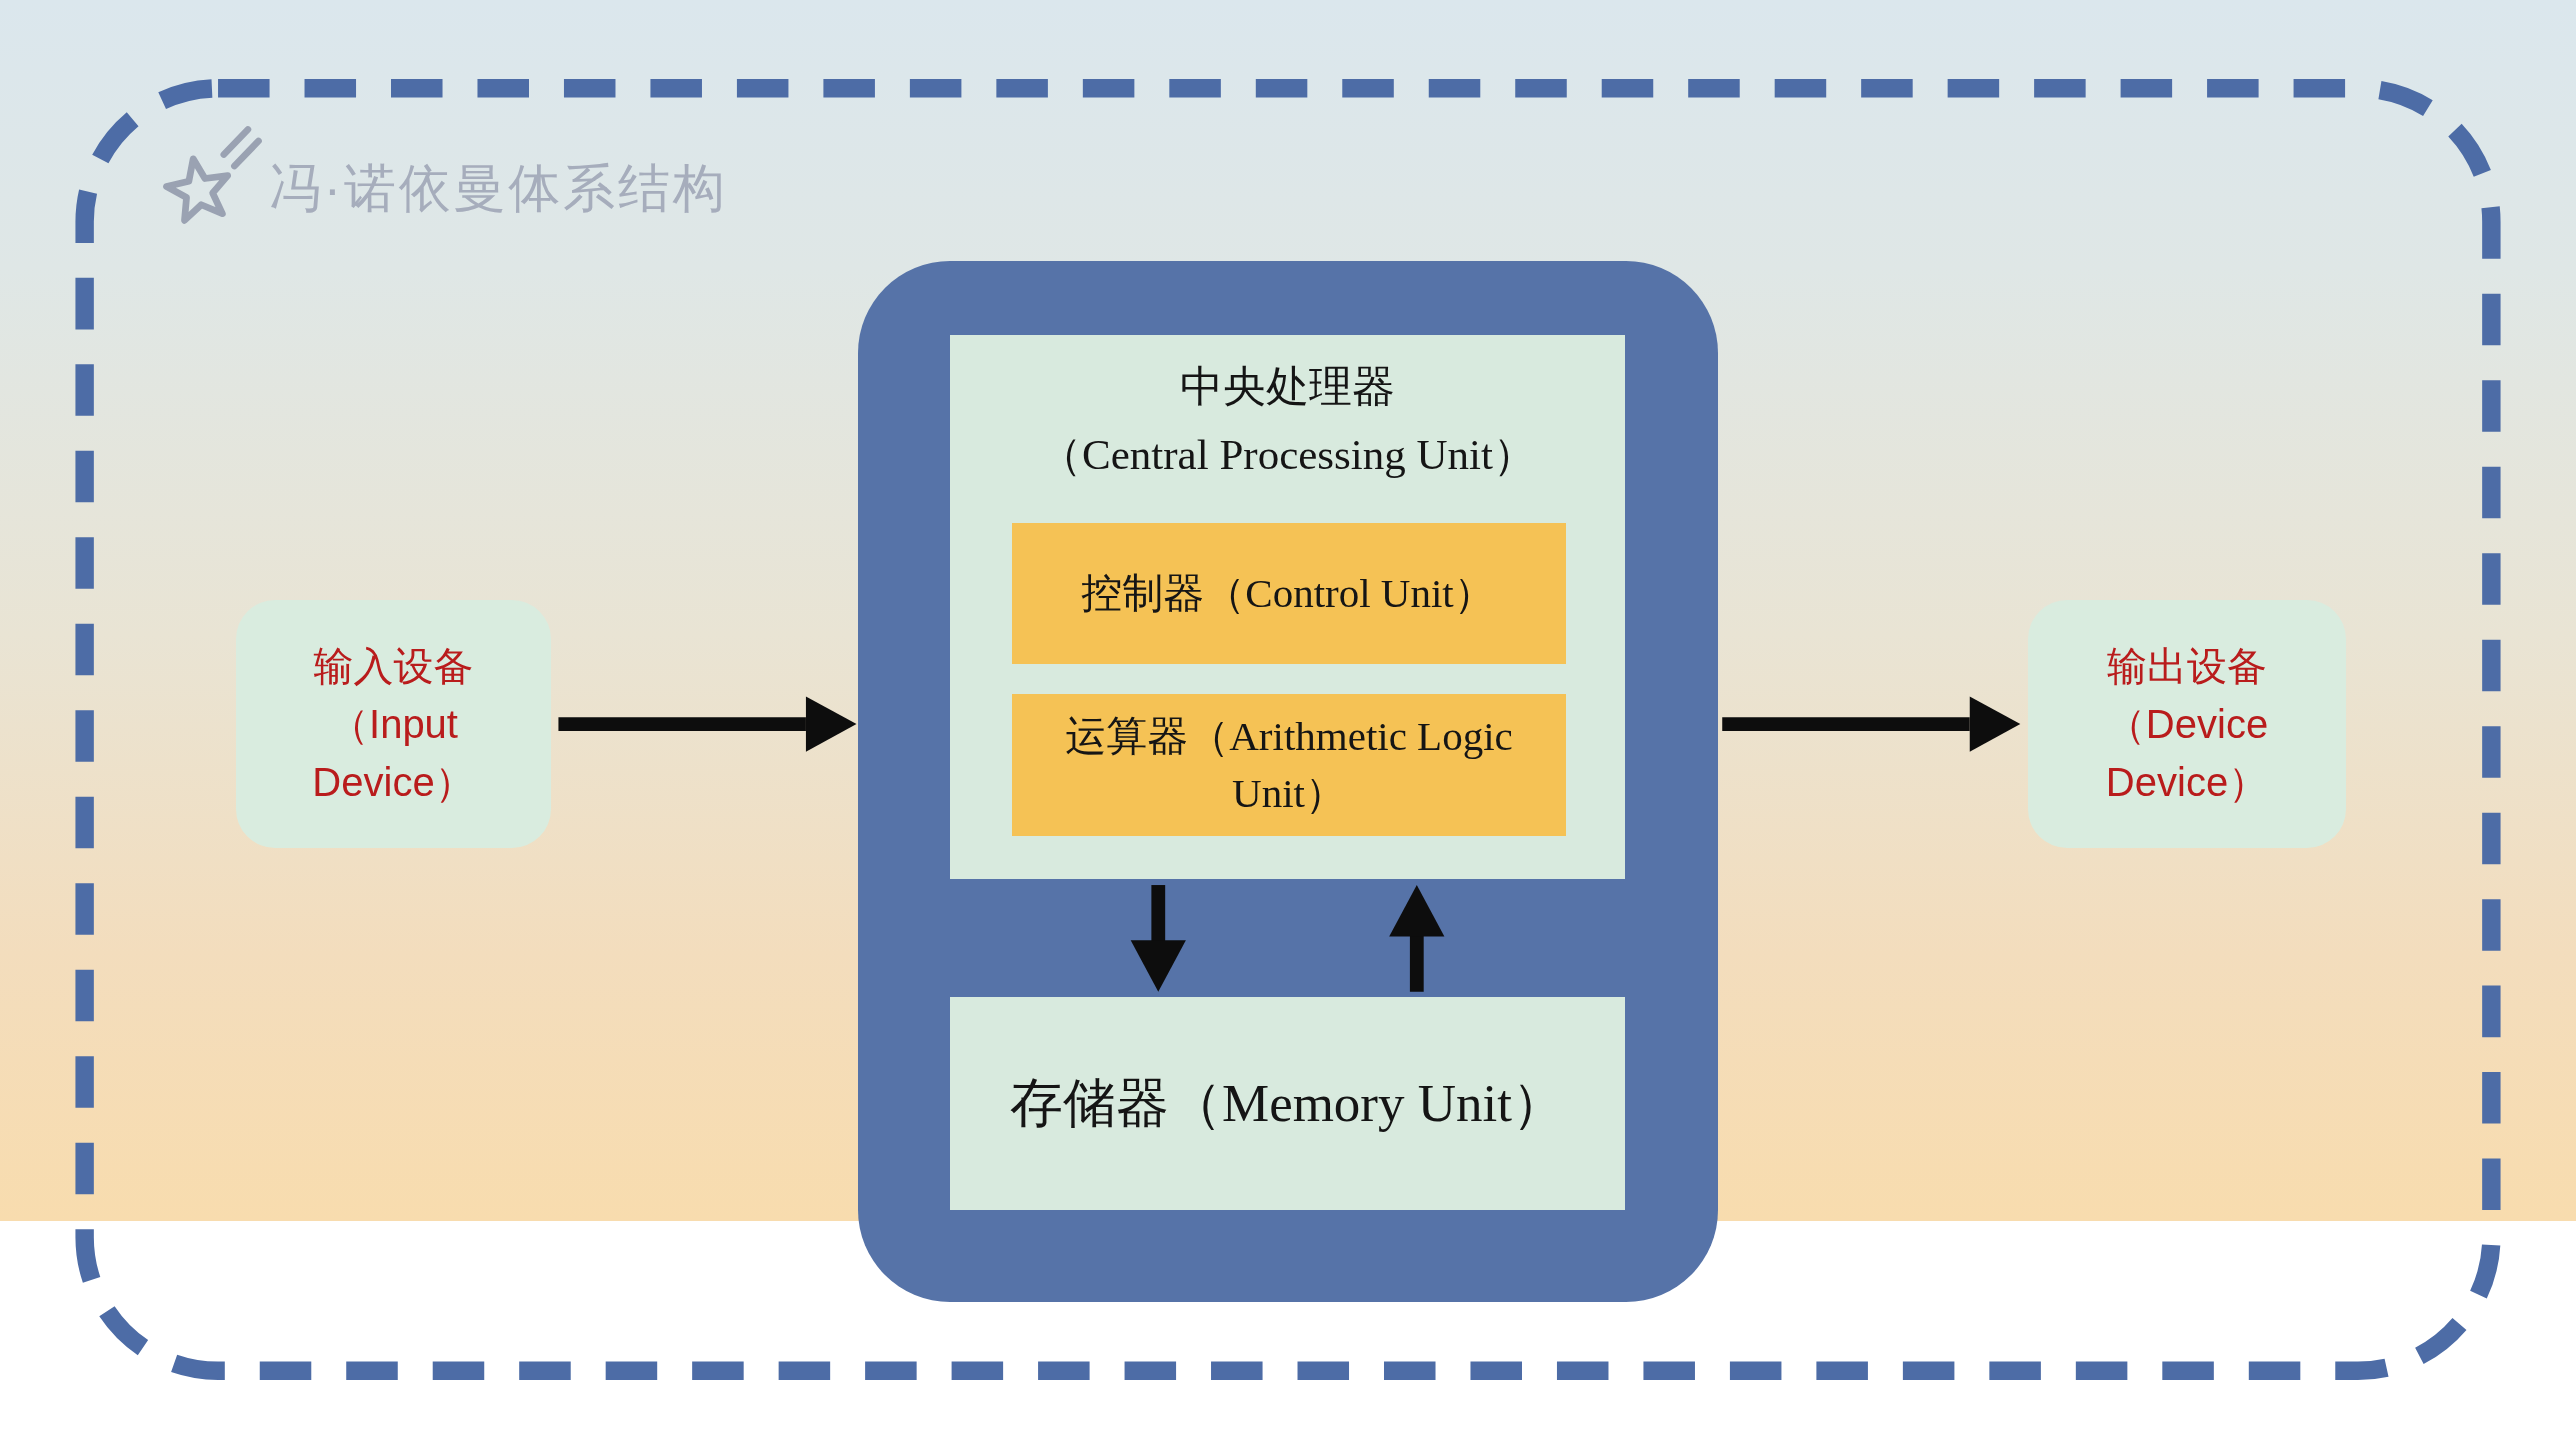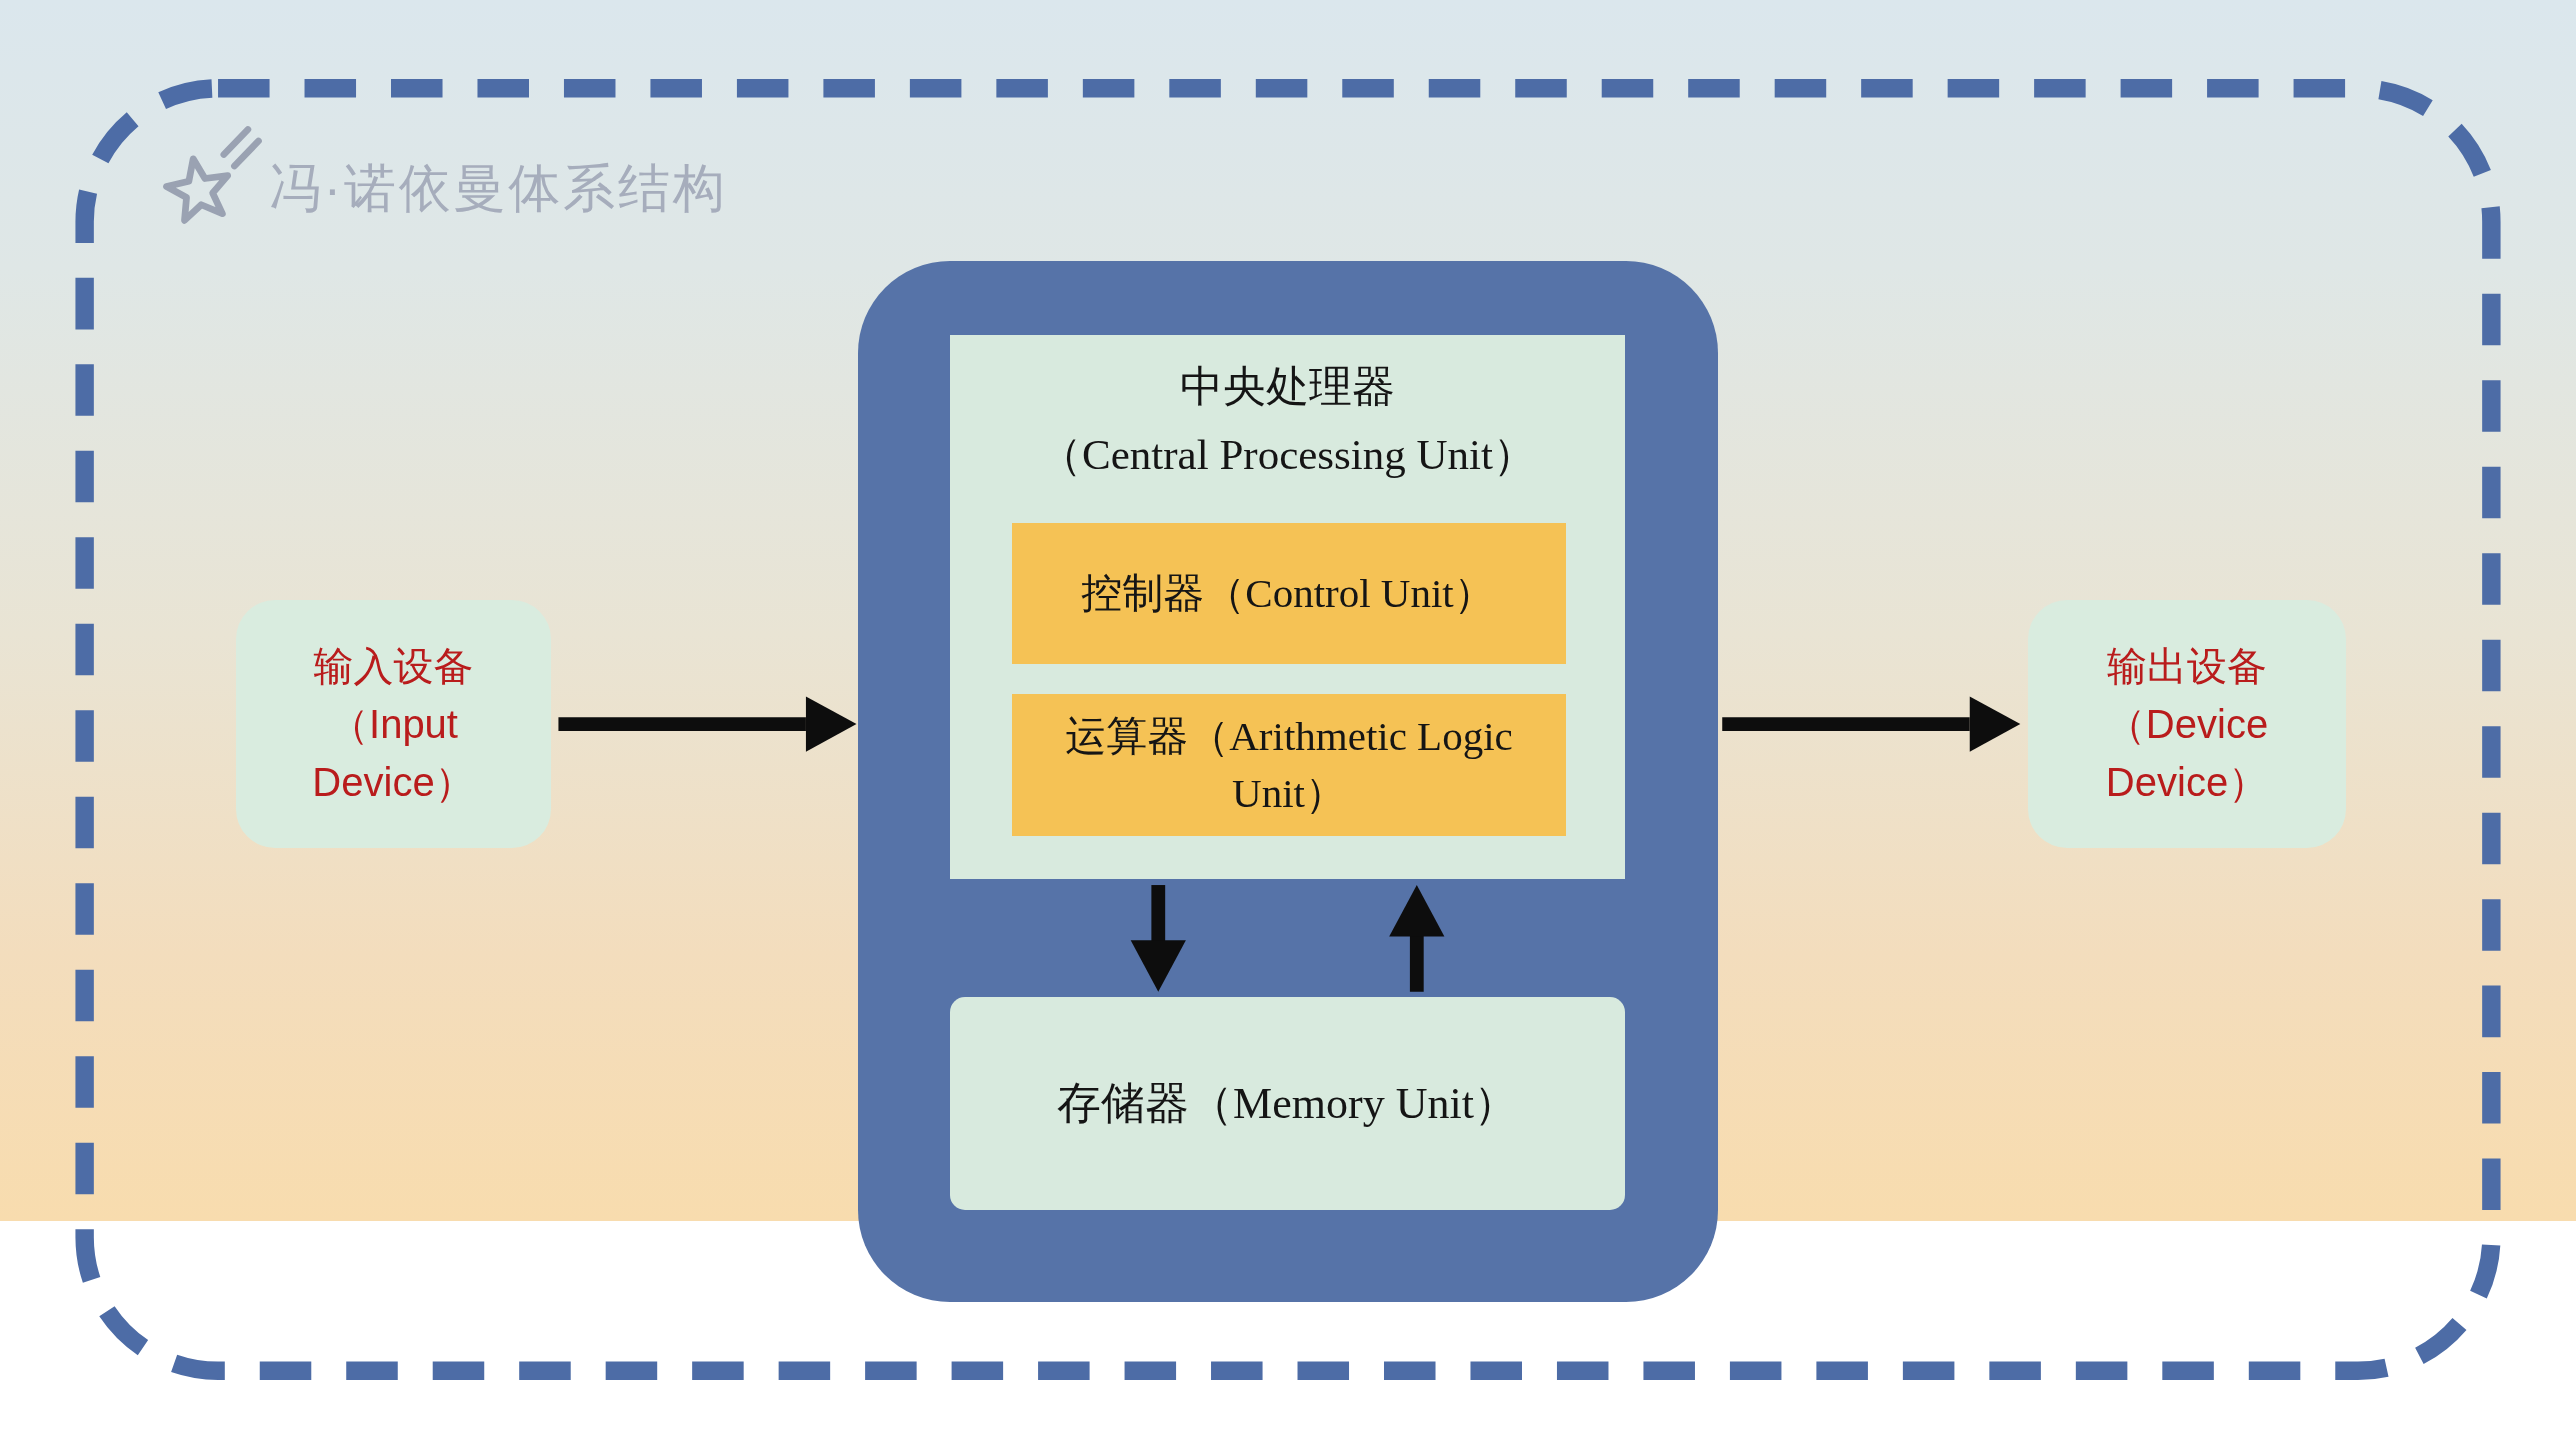--- a/index.html
+++ b/index.html
@@ -32,21 +32,21 @@
   .unit-box{
     position:absolute; left:62px; width:554px; background:#f5c255;
     display:flex; align-items:center; justify-content:center; text-align:center;
     font-size:41px; line-height:57px; color:#151515; padding:0 26px;
   }
   .control-box{ top:188px; height:141px;padding-left:24px; }
   .alu-box{ top:359px; height:142px; }
   .memory-box{
     position:absolute; left:92px; top:736px; width:675px; height:213px;
     background:#d8eade; display:flex; align-items:center; justify-content:center;
-    font-size:44px; color:#151515; text-align:center;border-radius:15px;
+    font-size:53px; color:#151515; text-align:center;
   }
 
   
   .io-box{
     position:absolute; top:600px; height:248px; background:#d9ecdf; border-radius:39px;
     display:flex; flex-direction:column; align-items:center; justify-content:center;
     font-size:40px; line-height:58px; color:#b91c1c; text-align:center;
   }
   .input-box{ left:236px; width:315px; }
   .output-box{ left:2028px; width:318px; }

